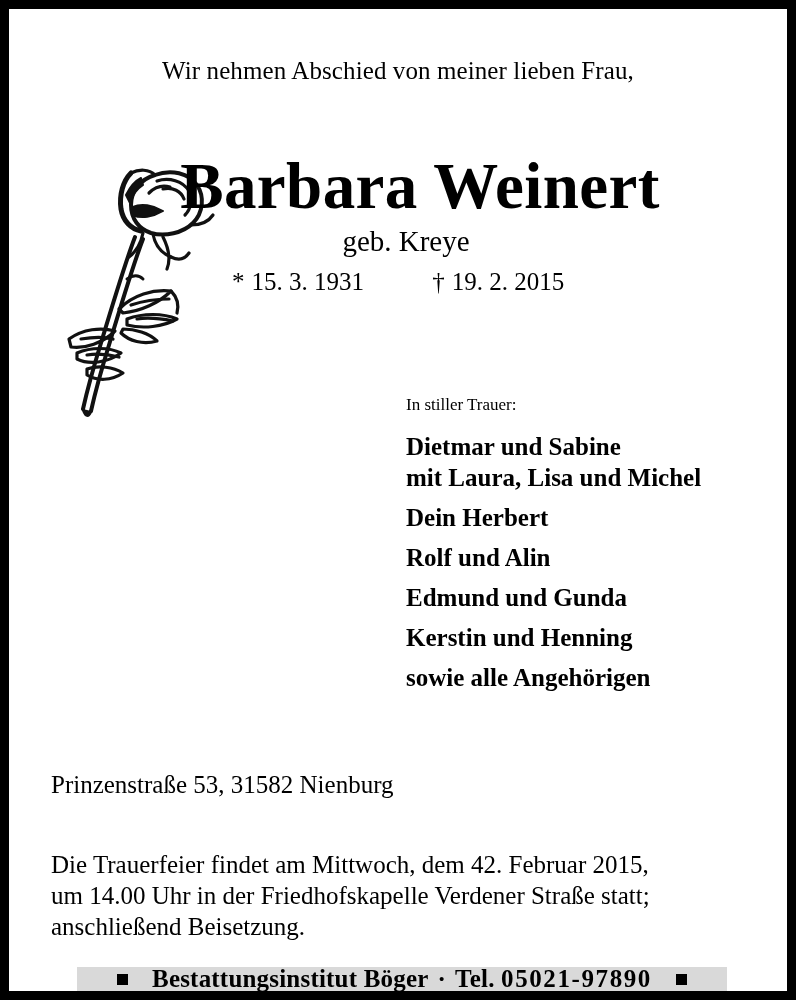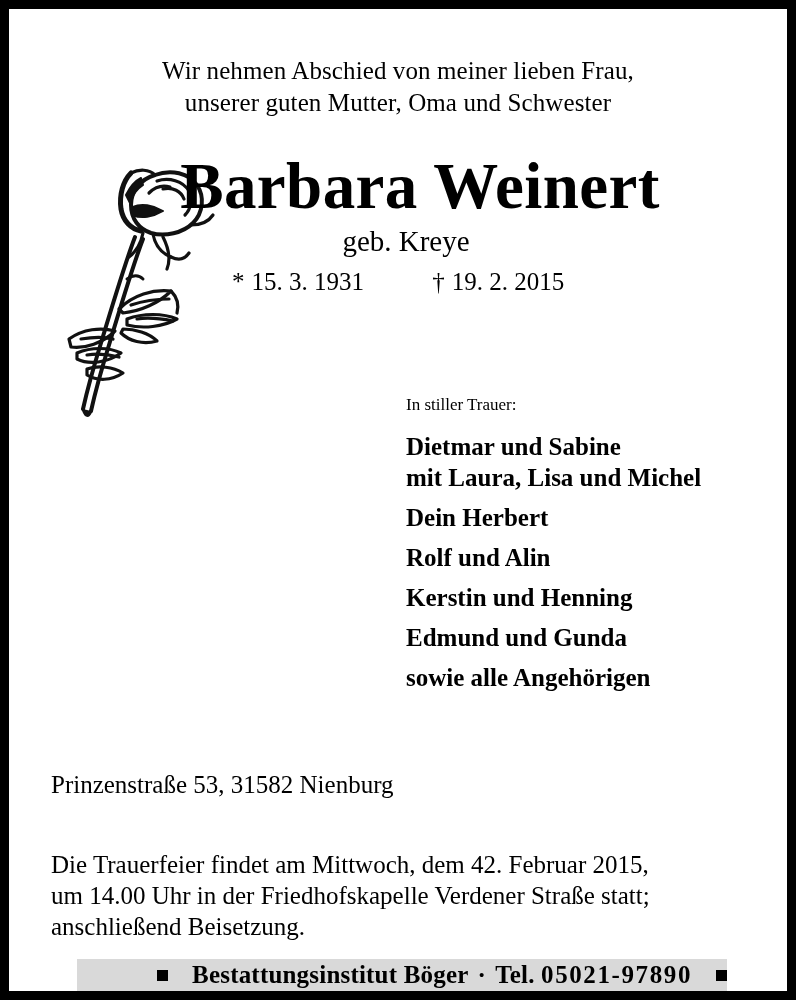--- a/index.html
+++ b/index.html
@@ -143,25 +143,25 @@
     line-height: 31px;
   }
   .ceremony div { white-space: nowrap; }
 
   
   .footer {
     position: absolute;
     left: 68px;
     right: 60px;
     bottom: 0;
-    height: 32px;
+    height: 24px;
     background: #d9d9d9;
     display: flex;
     align-items: center;
-    justify-content: flex-end;
+    justify-content: center;
     gap: 24px;
   }
   .footer-mark {
     width: 11px;
     height: 11px;
     background: #000000;
     flex: 0 0 auto;
   }
   .footer-text {
     font-size: 25px;
@@ -178,21 +178,20 @@
   }
 </style>
 </head>
 <body>
 
 <div class="notice">
   <div class="sheet">
 
     <div class="intro">
       <div>Wir nehmen Abschied von meiner lieben Frau,</div>
-      <div>unserer guten Mutter, Oma und Schwester</div>
     </div>
 
     <div class="rose">
       <svg viewBox="0 0 192 292" xmlns="http://www.w3.org/2000/svg">
         <g fill="none" stroke="#111111" stroke-width="3.2" stroke-linecap="round" stroke-linejoin="round">
 
           <path d="M100 40 C92 48 88 62 90 76 C92 88 100 96 110 98" stroke-width="5"></path>
           <path d="M100 40 C108 36 118 36 124 42"></path>
 
           <path d="M124 42 C140 36 158 40 166 52 C174 64 172 80 162 90
@@ -255,24 +254,24 @@
           <span>Dietmar und Sabine</span>
           <span class="sub">mit Laura, Lisa und Michel</span>
         </div>
         <div class="mourn-item">
           <span>Dein Herbert</span>
         </div>
         <div class="mourn-item">
           <span>Rolf und Alin</span>
         </div>
         <div class="mourn-item">
+          <span>Edmund und Gunda</span>
+        </div>
+        <div class="mourn-item">
           <span>Kerstin und Henning</span>
-        </div>
-        <div class="mourn-item">
-          <span>Edmund und Gunda</span>
         </div>
         <div class="mourn-item">
           <span>sowie alle Angehörigen</span>
         </div>
       </div>
     </div>
 
     <div class="address">Prinzenstraße 53, 31582 Nienburg</div>
 
     <div class="ceremony">

